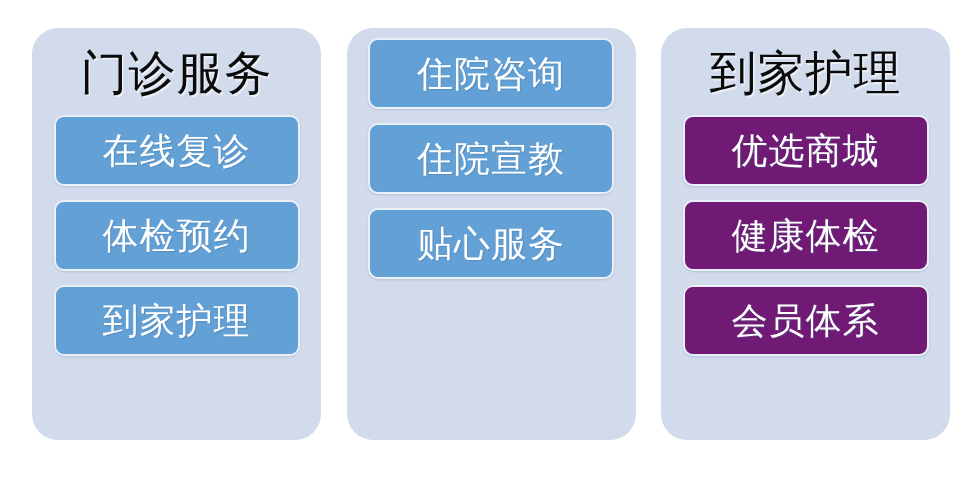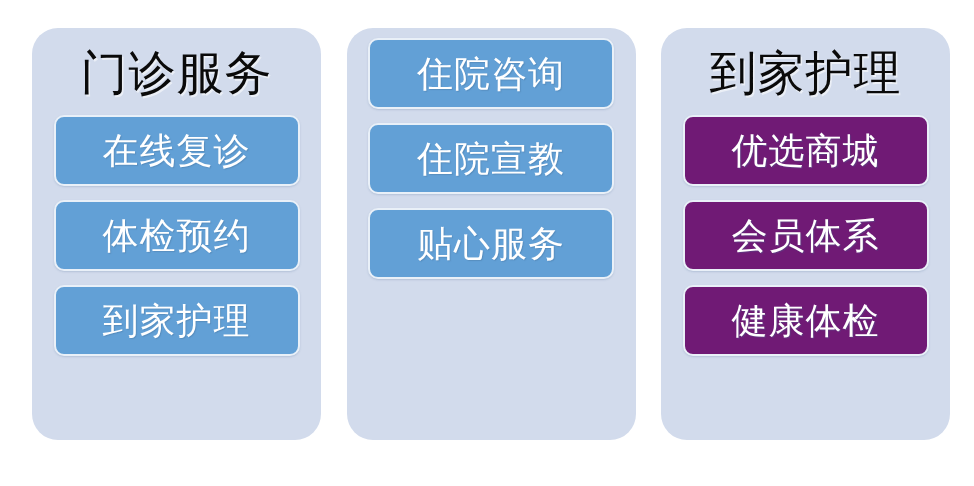--- a/index.html
+++ b/index.html
@@ -127,22 +127,22 @@
       </div>
     </div>
 
     <div class="card tint-light">
       <div class="card-title">到家护理</div>
       <div class="btn-list">
         <div class="btn">
           <span class="btn-label">优选商城</span>
         </div>
         <div class="btn">
-          <span class="btn-label">会员体系</span>
+          <span class="btn-label">健康体检</span>
         </div>
         <div class="btn">
-          <span class="btn-label">健康体检</span>
+          <span class="btn-label">会员体系</span>
         </div>
       </div>
     </div>
 
   </div>
 </div>
 
 </body></html>

